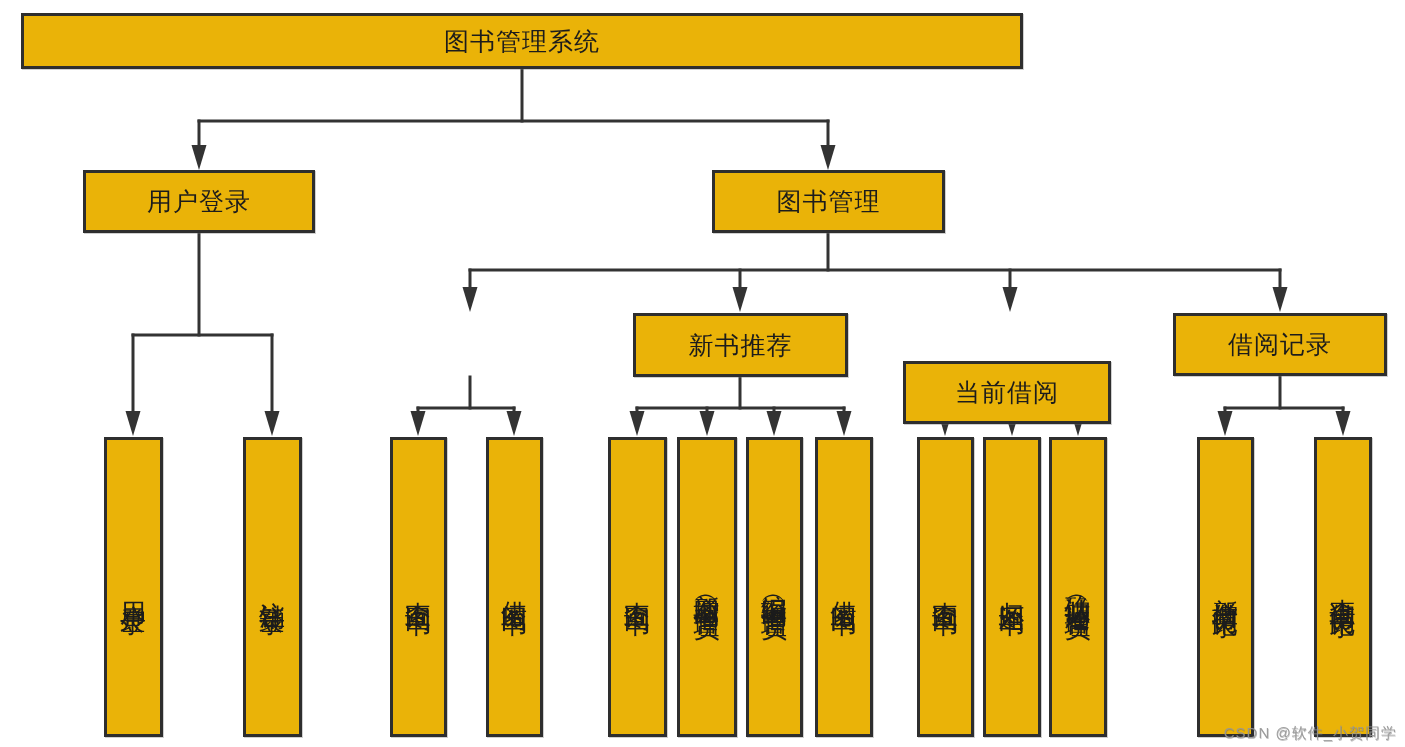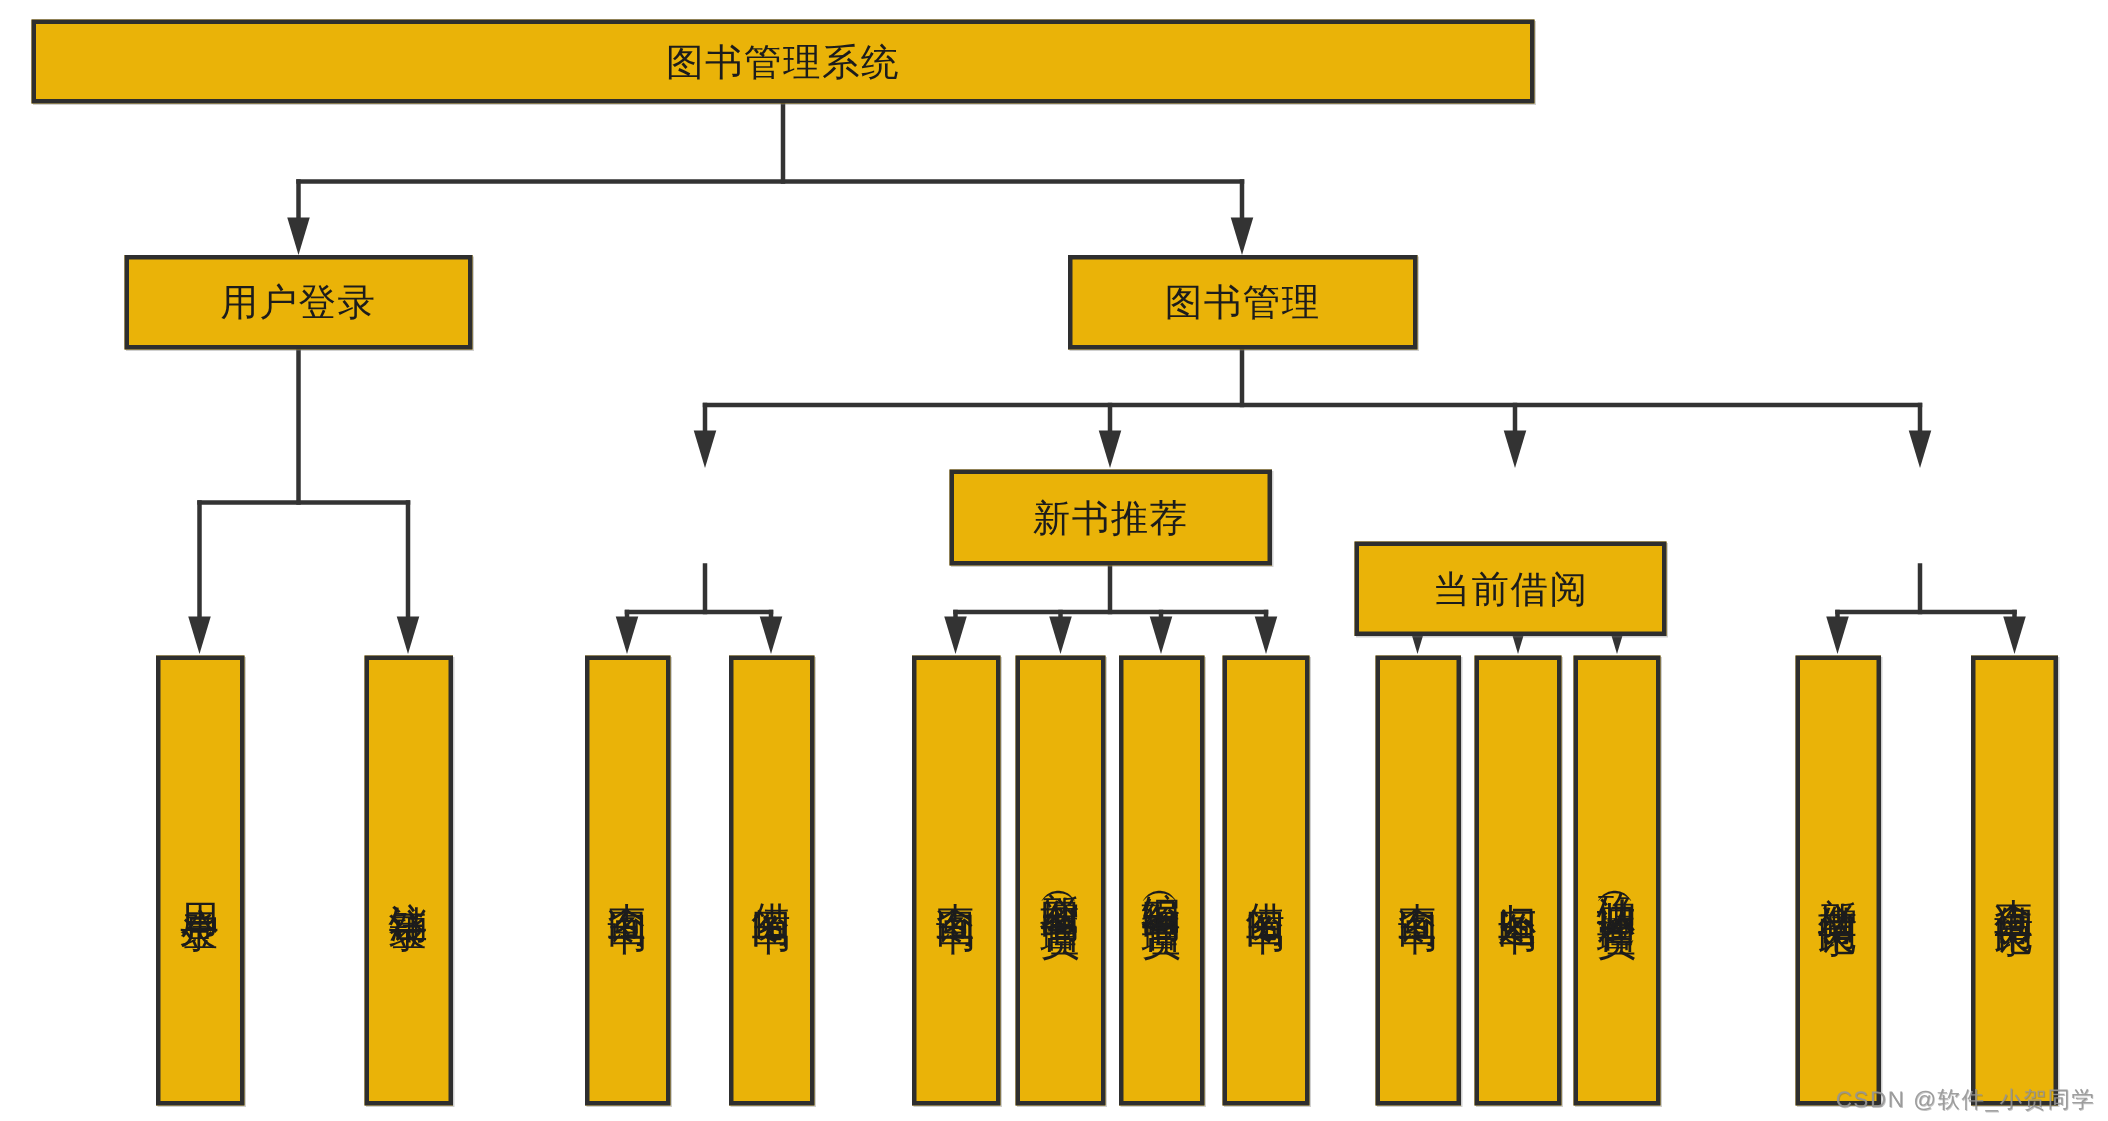--- a/index.html
+++ b/index.html
@@ -135,20 +135,23 @@
   <div class="box h-box" style="left:712px; top:170px; width:233px; height:63px;">
     <span>图书管理</span>
   </div>
 
   <div class="box h-box" style="left:633px; top:313px; width:215px; height:64px;">
     <span>新书推荐</span>
   </div>
   <div class="box h-box" style="left:903px; top:313px; width:208px; height:63px;margin-top:48px;">
     <span>当前借阅</span>
   </div>
+  <div class="box h-box" style="left:1173px; top:313px; width:214px; height:63px;">
+    <span>借阅记录</span>
+  </div>
 
   <div class="box v-box" style="left:104px; top:437px; width:59px; height:300px;">
     <span class="vtext">用户登录</span>
   </div>
   <div class="box v-box" style="left:243px; top:437px; width:59px; height:300px;">
     <span class="vtext">注销登录</span>
   </div>
 
   <div class="box v-box" style="left:390px; top:437px; width:57px; height:300px;">
     <span class="vtext">查询图书</span>

